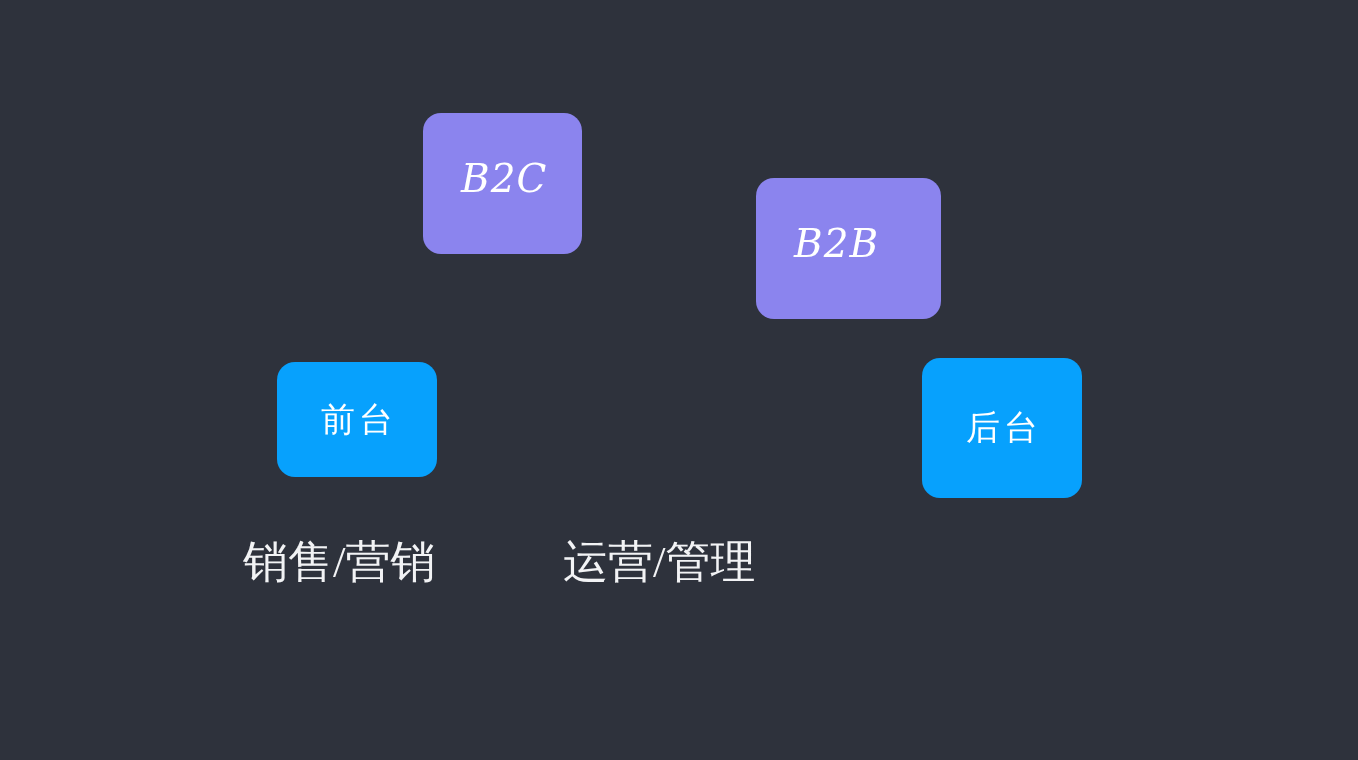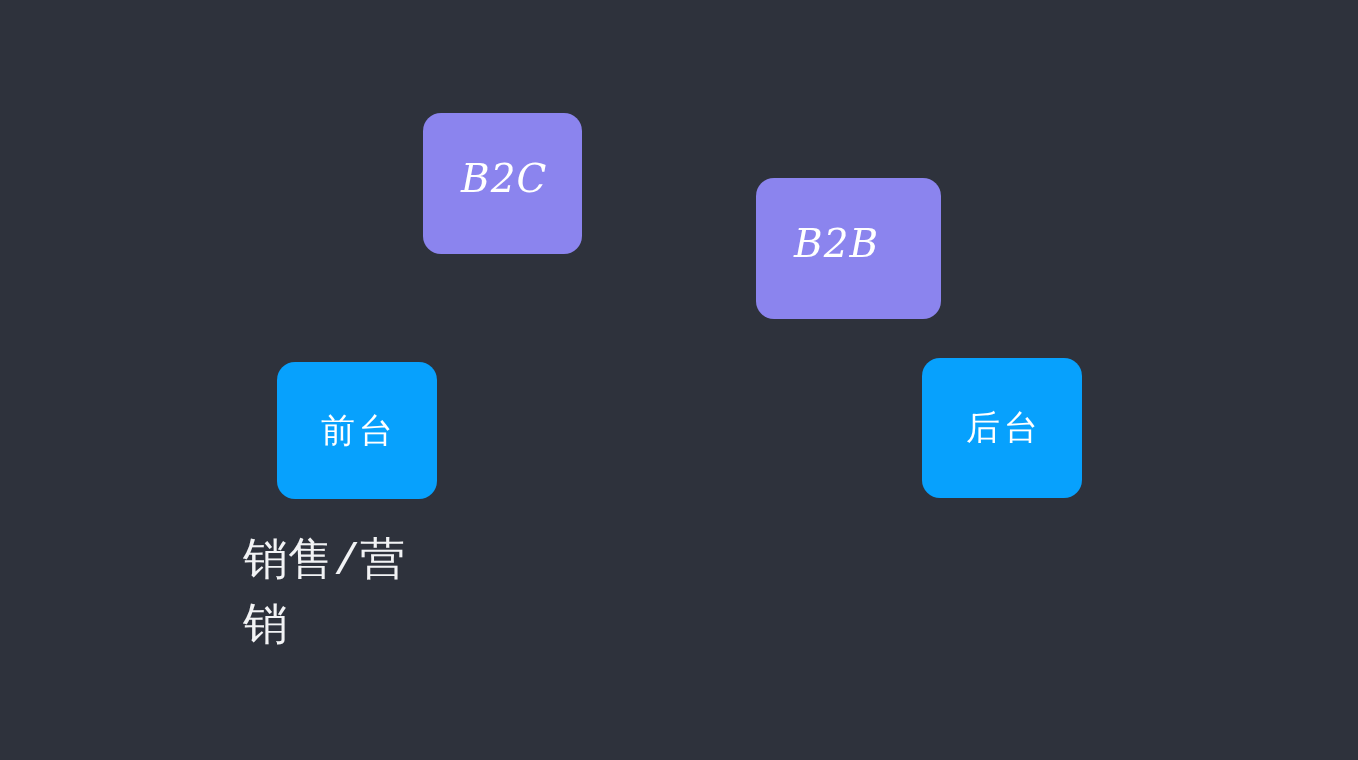--- a/index.html
+++ b/index.html
@@ -50,30 +50,30 @@
     color: #ffffff;
     display: flex;
     align-items: center;
     justify-content: center;
     font-family: "Liberation Serif", "DejaVu Serif", serif;
     font-size: 34px;
     letter-spacing: 4px;
     text-indent: 4px;
   }
 
-  #box-front  { left: 277px; top: 362px; width: 160px; height: 137px; }
+  #box-front  { left: 277px; top: 362px; width: 160px; height: 115px; }
   #box-middle { left: 599px; top: 360px; width: 160px; height: 140px; }
   #box-back   { left: 922px; top: 358px; width: 160px; height: 140px; }
 
   
   .caption {
     position: absolute;
     width: 200px;
     color: #f2f3f5;
-    font-family: Liberation Mono, monospace;
+    font-family: Liberation Serif, serif;
     font-size: 45px;
     line-height: 1.45;
     letter-spacing: 0px;
     word-break: break-all;
     white-space: normal;
   }
 
   #caption-front  { left: 243px; top: 530px; }
   #caption-middle { left: 563px; top: 530px; }
   #caption-back   { left: 888px; top: 530px; }
@@ -87,15 +87,16 @@
 
   <div class="tier-box" id="box-b2b">B2B</div>
 
   <div class="layer-box" id="box-front">前台</div>
 
 
   <div class="layer-box" id="box-back">后台</div>
 
   <div class="caption" id="caption-front">销售/营销</div>
 
+  <div class="caption" id="caption-middle">运营/管理</div>
 
 
 </div>
 
 </body></html>

